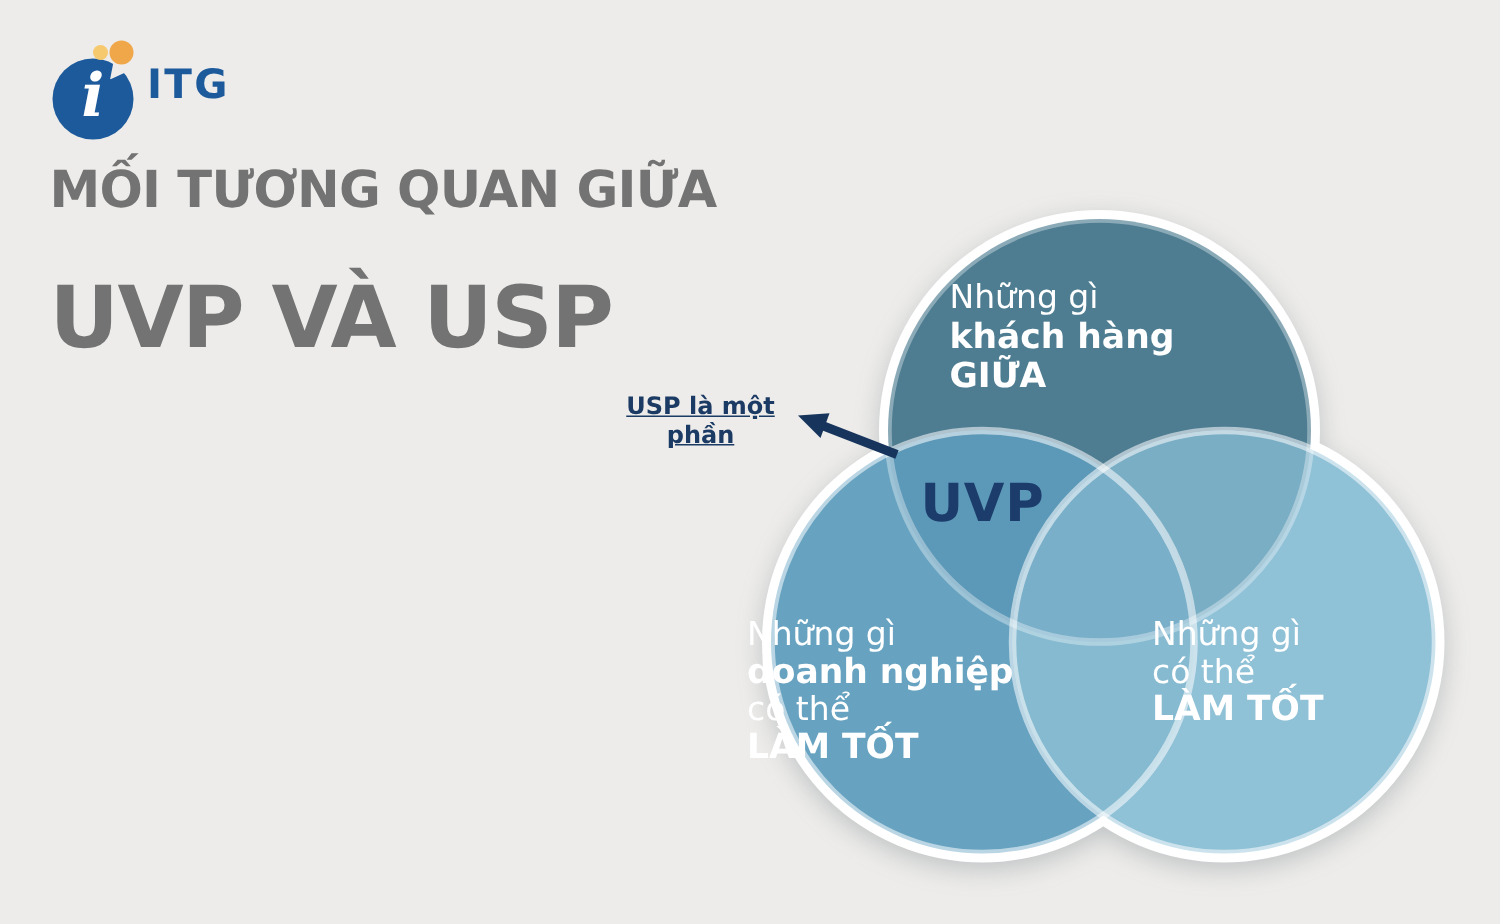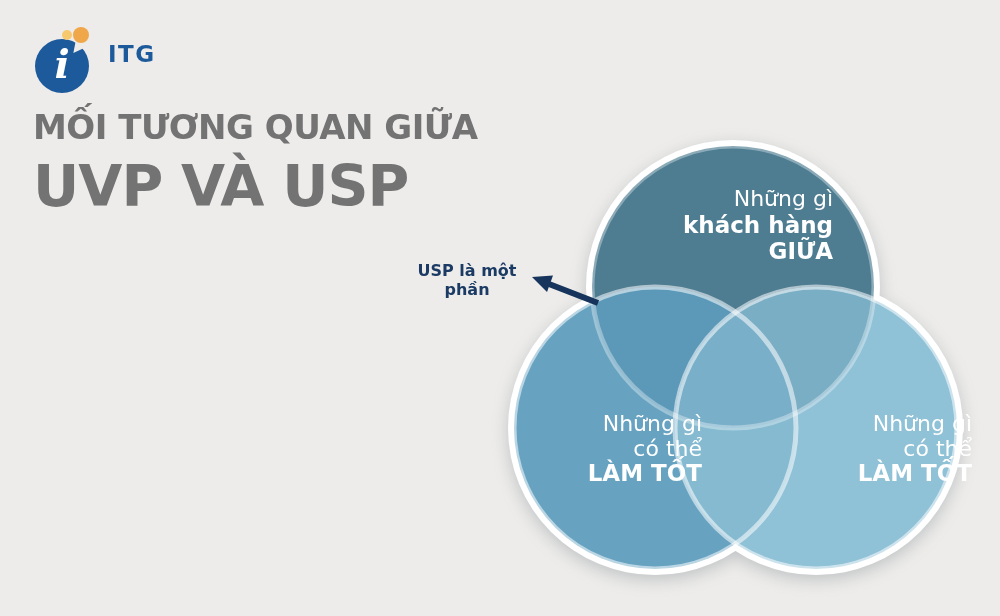--- a/index.html
+++ b/index.html
@@ -14,34 +14,34 @@
   .logo-letter { position:absolute; left:35px; top:37px; width:54px; height:54px;
                  text-align:center; line-height:54px; color:#fff;
                  font-family:"DejaVu Serif","Liberation Serif",serif;
                  font-style:italic; font-weight:bold; font-size:40px; }
   .logo-notch { position:absolute; left:72px; top:34px; width:17px; height:19px;
                 background:#EDECEA; clip-path:polygon(8% 100%, 30% 0, 100% 62%); }
   .logo-dot-small { position:absolute; left:62px; top:30px; width:10px; height:10px;
                     border-radius:50%; background:#F6C96E; }
   .logo-dot-large { position:absolute; left:73px; top:27px; width:16px; height:16px;
                     border-radius:50%; background:#EFA74A; }
-  .logo-wordmark { position:absolute; left:98px; top:41px; font-size:23px; font-weight:bold;
-                   letter-spacing:1.5px; color:#1D5A9B;margin-left:10px; }
+  .logo-wordmark { position:absolute; left:98px; top:41px; font-size:27px; font-weight:bold;
+                   letter-spacing:1.5px; color:#1D5A9B; }
 
   
   .title { position:absolute; left:33px; top:102px; color:#737373; }
   .title-line1 { font-size:34px; font-weight:bold; line-height:50px; letter-spacing:-0.5px; }
-  .title-line2 { font-size:57px; font-weight:bold; line-height:68px; margin-top:0; letter-spacing:-1px; }
+  .title-line2 { font-size:57px; font-weight:bold; line-height:68px; margin-top:26px; letter-spacing:-1px; }
 
   
   .annotation { position:absolute; left:393px; top:261px; width:148px; text-align:center;
-                color:#1B3A64; font-size:16px; font-weight:bold; line-height:19px; }
+                color:#1B3A64; font-size:16px; font-weight:bold; line-height:19px;text-decoration:underline; }
 
   
-  .circle-label { position:absolute; text-align:right; color:#FFFFFF; }
+  .circle-label { position:absolute; text-align:left; color:#FFFFFF; }
   .circle-label .cl  { font-size:22px; font-weight:normal; line-height:26px; }
   .circle-label .clb { font-size:23px; font-weight:bold;   line-height:26px; }
   .label-top   { left:633px; top:186px; width:200px; }
   .label-left  { left:498px; top:411px; width:204px; }
   .label-left .cl, .label-left .clb, .label-right .cl, .label-right .clb { line-height:25px; }
   .label-right { left:768px; top:411px; width:204px; }
   .uvp-label { position:absolute; left:605px; top:316px; width:100px; text-align:center;
                font-size:35px; font-weight:bold; line-height:40px; color:#1C3D6B; letter-spacing:0.5px; }
 </style>
 </head>
@@ -108,24 +108,26 @@
   </div>
 
   <div class="circle-label label-top">
     <div class="cl">Những gì</div>
     <div class="clb">khách hàng</div>
     <div class="clb">GIỮA</div>
   </div>
 
   <div class="circle-label label-left">
     <div class="cl">Những gì</div>
+    <div class="clb">doanh nghiệp</div>
     <div class="cl">có thể</div>
     <div class="clb">LÀM TỐT</div>
   </div>
 
   <div class="circle-label label-right">
     <div class="cl">Những gì</div>
     <div class="cl">có thể</div>
     <div class="clb">LÀM TỐT</div>
   </div>
 
+  <div class="uvp-label">UVP</div>
 
 </div>
 
 </body></html>

